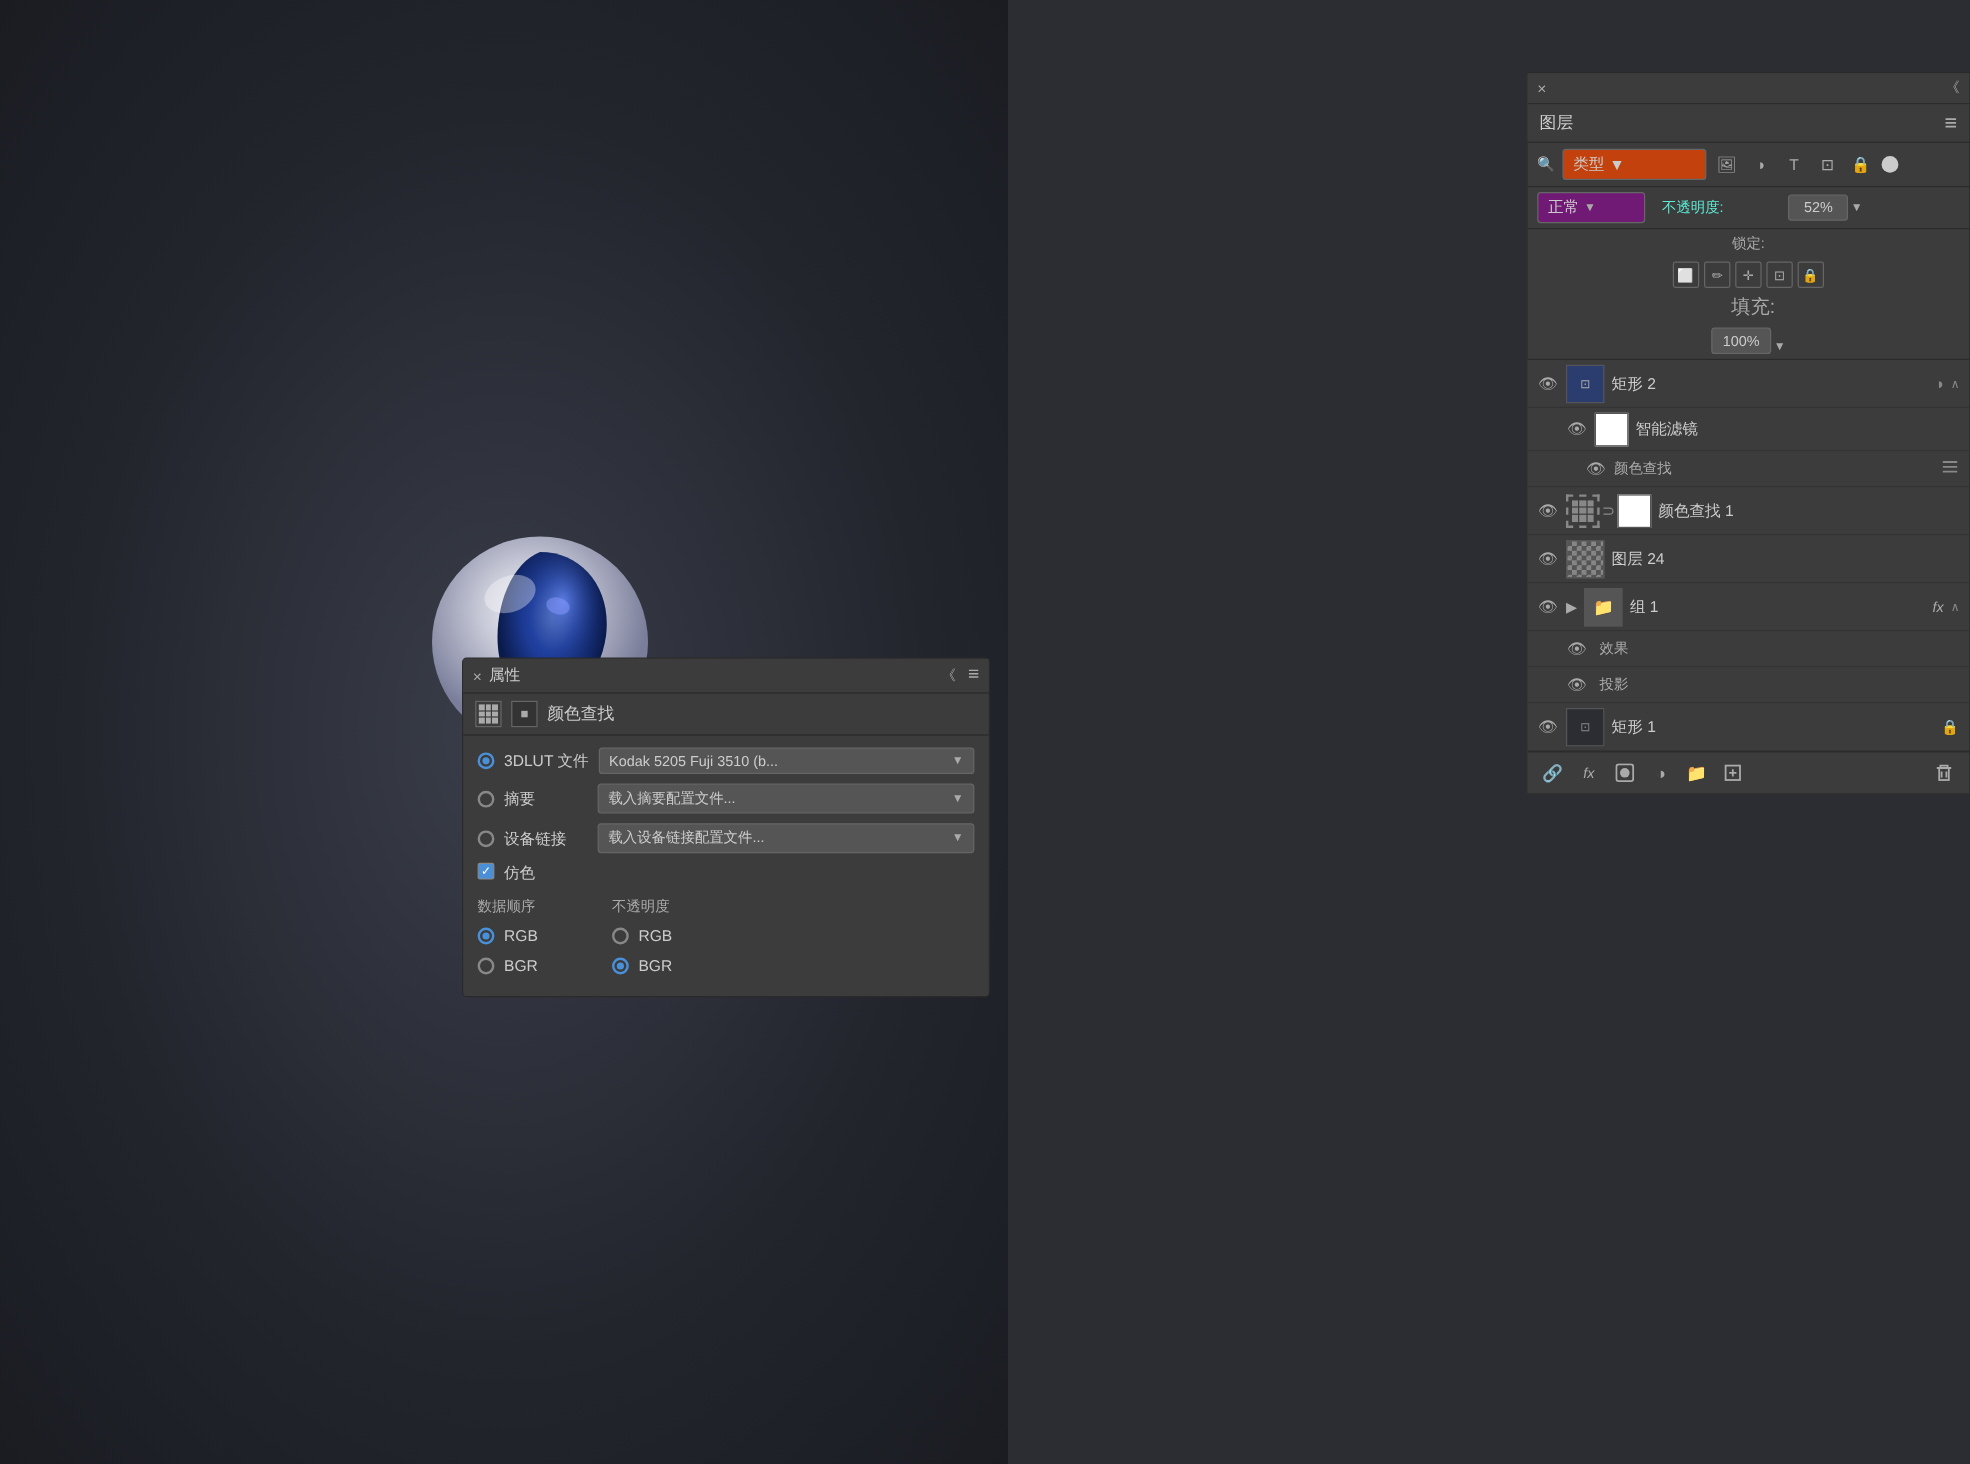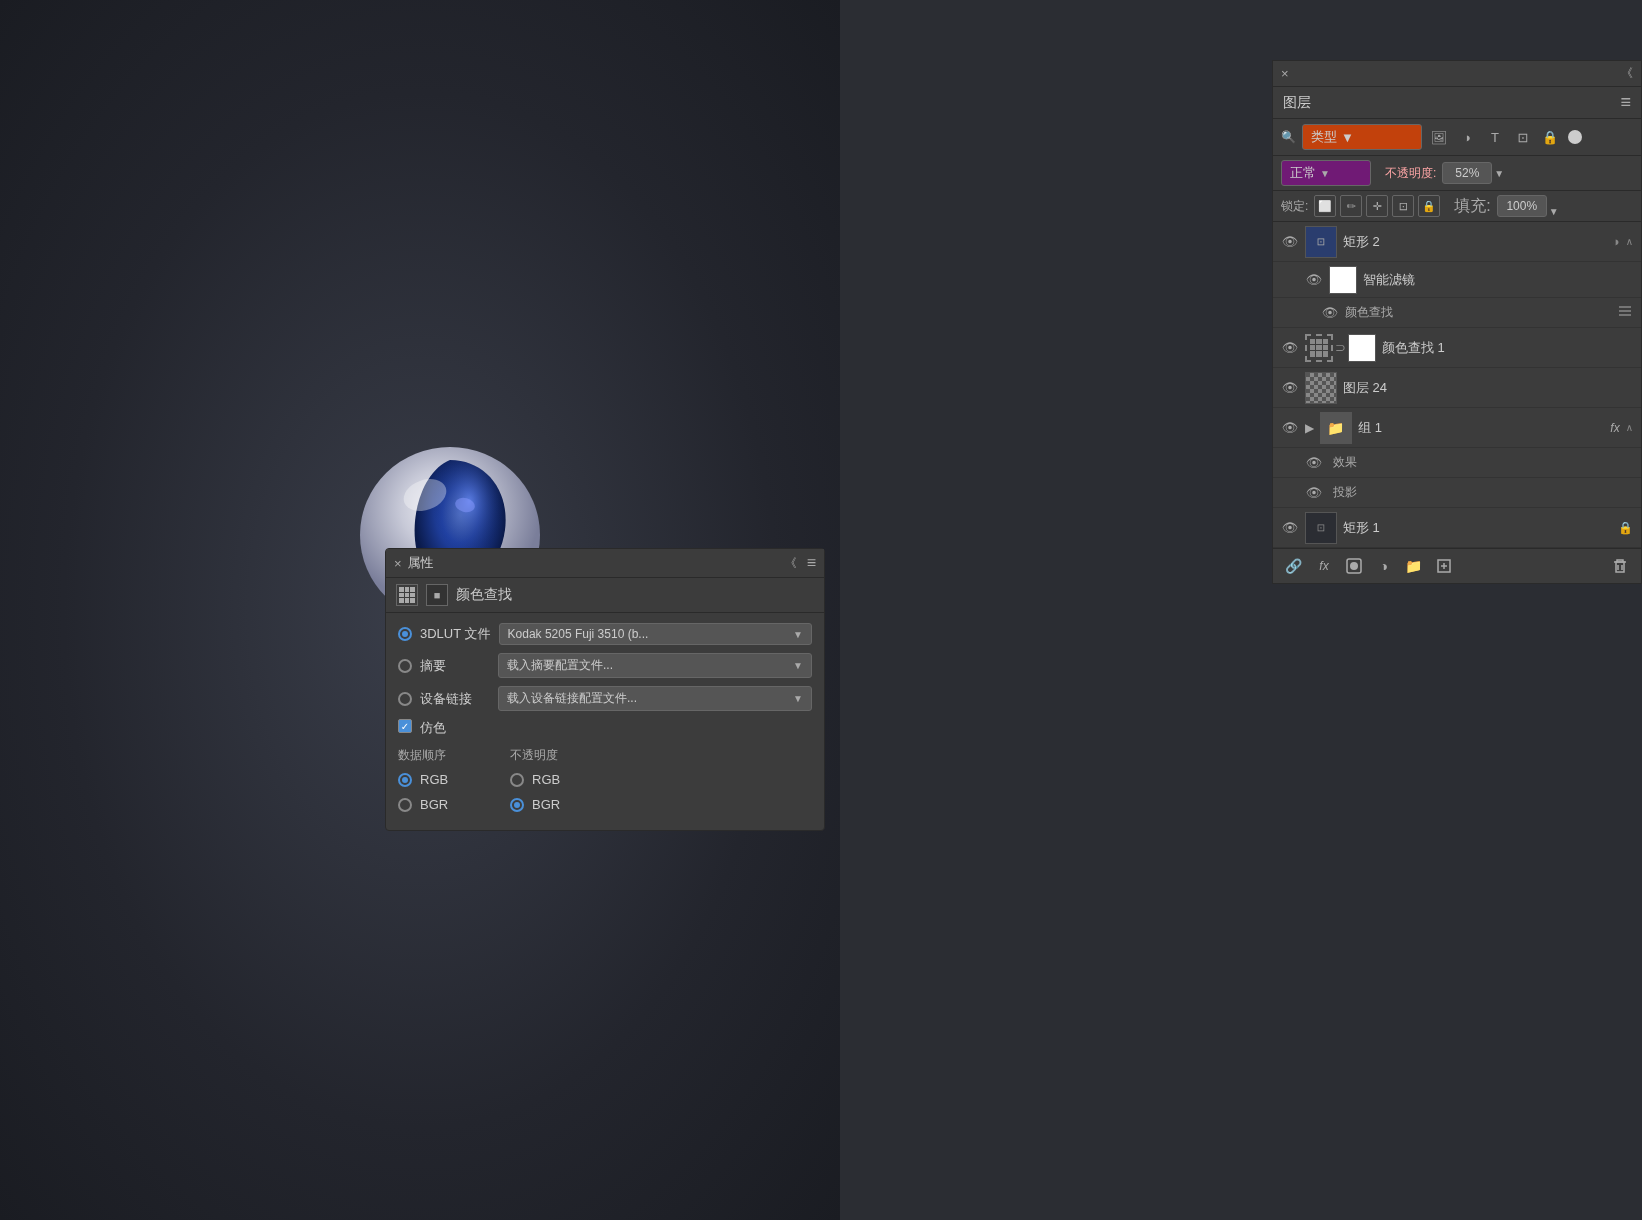--- a/index.html
+++ b/index.html
@@ -319,21 +319,21 @@
       background: #701a75;
       border: 1px solid #666;
       border-radius: 3px;
       padding: 3px 8px;
       gap: 4px;
       cursor: pointer;
       min-width: 90px;
     }
 
     .opacity-label {
-      color: #fca5a5;
+      color: #5eead4;
       font-size: 12px;
       margin-left: 8px;
     }
 
     .opacity-value {
       background: #555;
       border: 1px solid #666;
       border-radius: 3px;
       padding: 3px 6px;
       color: #ccc;
@@ -347,20 +347,21 @@
       font-size: 10px;
     }
 
     
     .layers-lock-row {
       display: flex;
       align-items: center;
       padding: 4px 8px;
       gap: 6px;
       border-bottom: 1px solid #2a2a2a;
+      flex-direction: column;
     }
 
     .lock-label {
       color: #aaa;
       font-size: 12px;
     }
 
     .lock-icons {
       display: flex;
       gap: 4px;
@@ -717,21 +718,21 @@
       <div class="filter-circle"></div>
     </div>
   </div>
 
   <div class="layers-blend-row">
     <div class="blend-dropdown">
       <span>正常</span>
       <span class="prop-dropdown-arrow">▼</span>
     </div>
     <span class="opacity-label">不透明度:</span>
-    <div style="display:flex;align-items:center;gap:2px;">
+    <div style="display:flex;align-items:center;gap:2px;margin-left:48px;">
       <div class="opacity-value">52%</div>
       <span class="opacity-arrow">▼</span>
     </div>
   </div>
 
   <div class="layers-lock-row">
     <span class="lock-label">锁定:</span>
     <div class="lock-icons">
       <div class="lock-icon-btn">⬜</div>
       <div class="lock-icon-btn">✏</div>

